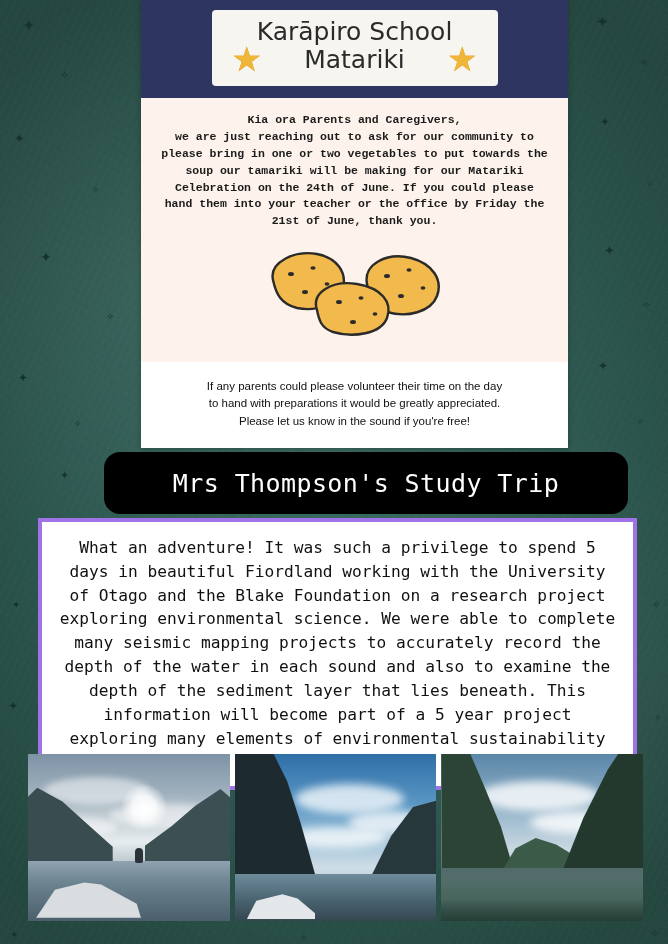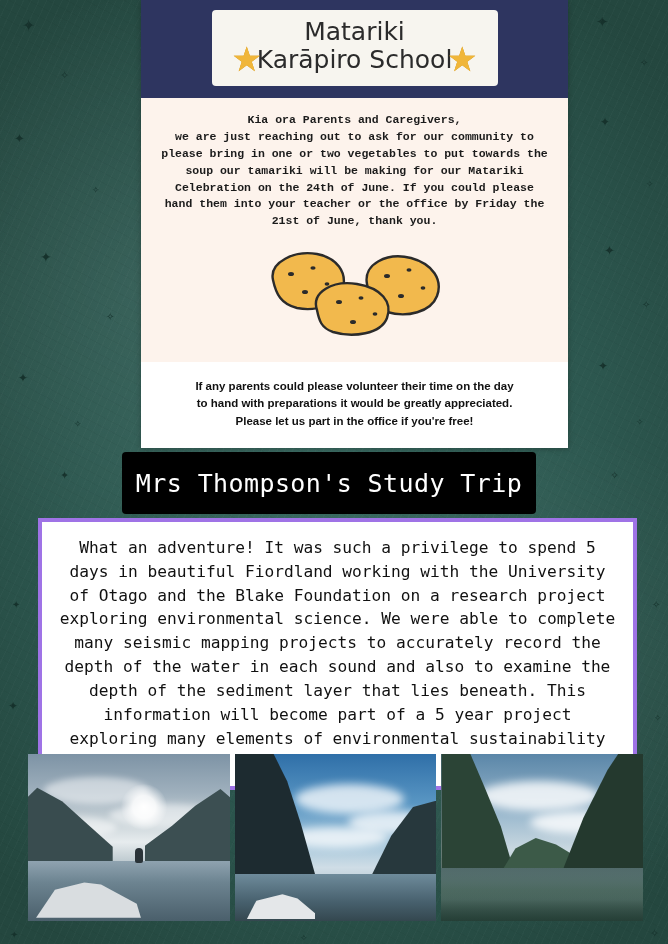--- a/index.html
+++ b/index.html
@@ -111,34 +111,34 @@
   }
 
   .notice-footer {
     background: #ffffff;
     padding: 16px 18px 18px;
     text-align: center;
   }
   .notice-footer p {
     margin: 0;
     font-size: 11.5px;
-    font-weight: bold;
+    font-weight: normal;
     line-height: 1.5;
     color: #111111;
   }
 
   
   .trip-banner {
     position: absolute;
-    left: 122px;
+    left: 104px;
     top: 452px;
-    width: 414px;
+    width: 524px;
     height: 62px;
     background: #000000;
-    border-radius: 4px;
+    border-radius: 16px;
     display: flex;
     align-items: center;
     justify-content: center;
   }
   .trip-banner-text {
     color: #ffffff;
     font-family: "DejaVu Sans Mono", monospace;
     font-size: 25px;
     letter-spacing: 0.4px;
   }
@@ -312,22 +312,22 @@
   <span class="sparkle" style="left:650px; top:928px; font-size:11px;">✧</span>
   <span class="sparkle" style="left:300px; top:934px; font-size:9px;">✧</span>
 </div>
 
 <div class="notice">
 
   <div class="notice-header">
     <div class="notice-title-box">
       <span class="star left">★</span>
       <div class="notice-title">
+        <div>Karāpiro School</div>
         <div>Matariki</div>
-        <div>Karāpiro School</div>
       </div>
       <span class="star right">★</span>
     </div>
   </div>
 
   <div class="notice-body">
     <p class="notice-para">Kia ora Parents and Caregivers,</p>
     <p class="notice-para">we are just reaching out to ask for our community to please bring in one or two vegetables to put towards the soup our tamariki will be making for our Matariki Celebration on the 24th of June. If you could please hand them into your teacher or the office by Friday the 21st of June, thank you.</p>
 
     <div class="potato-wrap">
@@ -350,21 +350,21 @@
         <ellipse cx="106" cy="58" rx="2.5" ry="1.8" fill="#2b2b2b"></ellipse>
         <ellipse cx="98" cy="82" rx="3" ry="2" fill="#2b2b2b"></ellipse>
         <ellipse cx="120" cy="74" rx="2.4" ry="1.7" fill="#2b2b2b"></ellipse>
       </svg>
     </div>
   </div>
 
   <div class="notice-footer">
     <p>If any parents could please volunteer their time on the day</p>
     <p>to hand with preparations it would be greatly appreciated.</p>
-    <p>Please let us part in the office if you're free!</p>
+    <p>Please let us know in the sound if you're free!</p>
   </div>
 </div>
 
 <div class="trip-banner">
   <span class="trip-banner-text">Mrs Thompson's Study Trip</span>
 </div>
 
 <div class="trip-card">
   <p class="trip-text">What an adventure! It was such a privilege to spend 5 days in beautiful Fiordland working with the University of Otago and the Blake Foundation on a research project exploring environmental science. We were able to complete many seismic mapping projects to accurately record the depth of the water in each sound and also to examine the depth of the sediment layer that lies beneath. This information will become part of a 5 year project exploring many elements of environmental sustainability in Fiordland.</p>
 </div>

